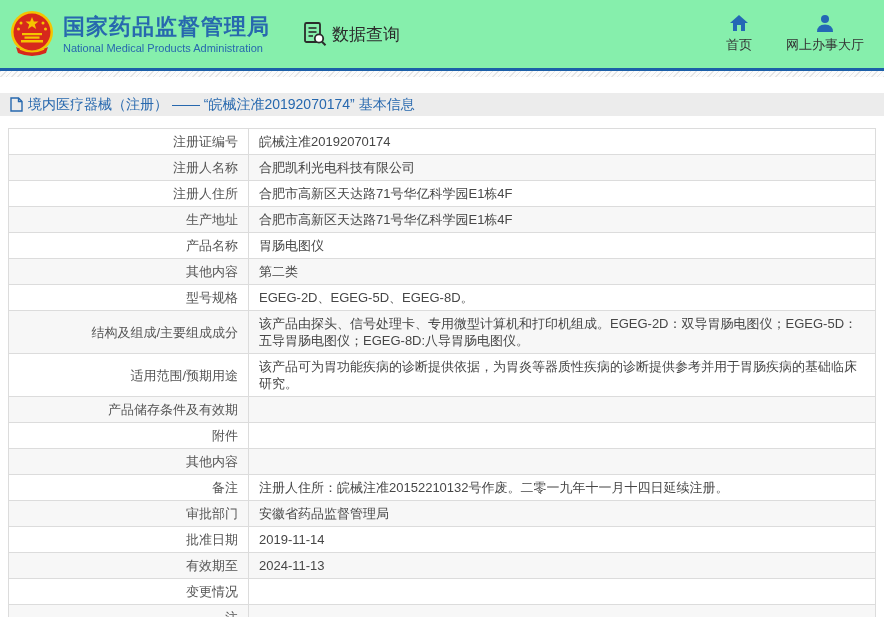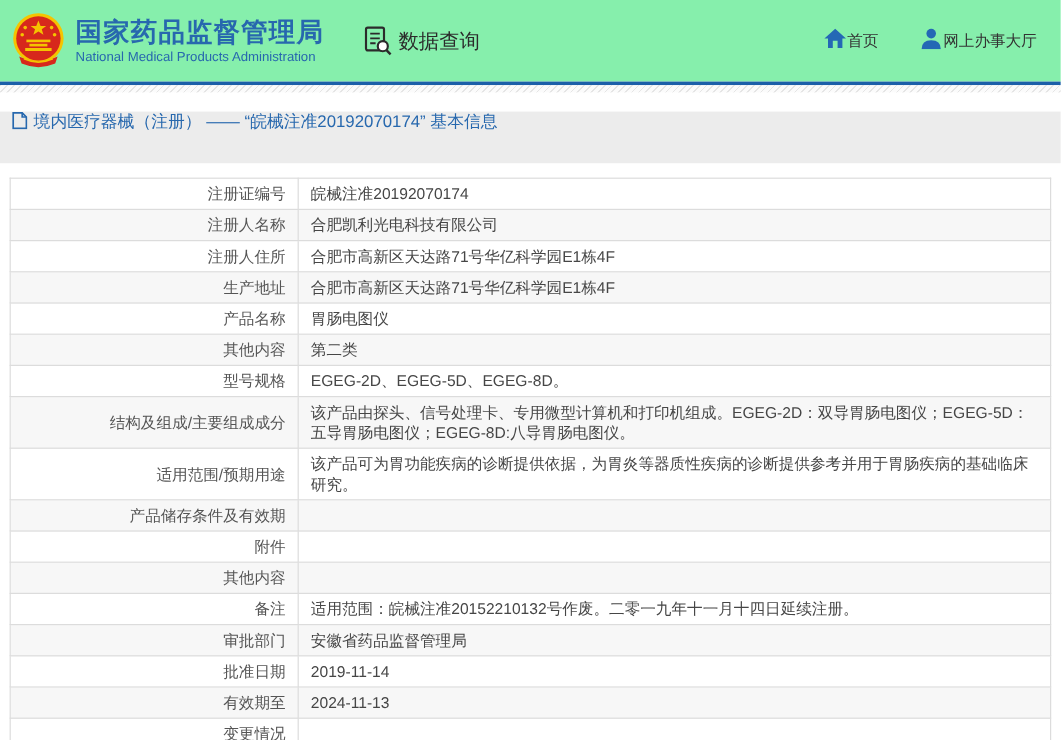--- a/index.html
+++ b/index.html
@@ -10,31 +10,31 @@
   .header { display: flex; align-items: center; height: 68px; padding: 0 20px 0 8px; background: #86efac; }
   .logo-block { display: flex; align-items: center; }
   .emblem { width: 48px; height: 50px; flex: 0 0 auto; }
   .title-block { margin-left: 7px; }
   .site-title { font-size: 22px; font-weight: bold; color: #2768ae; letter-spacing: 1px; line-height: 26px; }
   .site-subtitle { font-size: 11px; color: #2768ae; margin-top: 2px; }
   .nav-query { display: flex; align-items: center; margin-left: 32px; cursor: pointer; }
   .nav-query .q-icon { width: 26px; height: 26px; margin-right: 4px; }
   .nav-query .q-label { font-size: 17px; color: #2b2b2b; }
   .header-links { margin-left: auto; display: flex; gap: 34px; }
-  .hlink { display: flex; flex-direction: row; align-items: center; cursor: pointer; }
+  .hlink { display: flex; flex-direction: column; align-items: center; cursor: pointer; }
   .hlink svg { width: 20px; height: 18px; margin-bottom: 4px; }
   .hlink .hlabel { font-size: 13px; color: #333; }
 
   
   .blue-line { height: 3px; background: #1c5fa8; }
   .hatch-strip { height: 6px;
     background: repeating-linear-gradient(135deg, #e5e5e5 0, #e5e5e5 1px, #fbfbfb 1px, #fbfbfb 4px); }
 
   
-  .breadcrumb-bar { margin-top: 16px; height: 43px; background: #ececec; display: flex; align-items: flex-start; padding: 0 10px; }
+  .breadcrumb-bar { margin-top: 16px; height: 23px; background: #ececec; display: flex; align-items: center; padding: 0 10px; }
   .breadcrumb-bar svg { width: 13px; height: 15px; margin-right: 5px; flex: 0 0 auto; }
   .breadcrumb-text { font-size: 14px; color: #2768ae; }
 
   
   .table-wrap { margin: 12px 8px 0 8px; }
   table.info { width: 100%; border-collapse: collapse; border: 1px solid #c6c6c6; table-layout: fixed; }
   table.info tr:nth-child(even) { background: #f7f7f7; }
   table.info td { border: 1px solid #dcdcdc; font-size: 13px; line-height: 17px; padding: 4px 10px; vertical-align: middle; }
   td.label-cell { width: 240px; text-align: right; color: #555; padding-right: 12px; white-space: nowrap; }
   td.value-cell { color: #464646; word-break: break-all; }
@@ -150,21 +150,21 @@
         <tr>
           <td class="label-cell">附件</td>
           <td class="value-cell">&nbsp;</td>
         </tr>
         <tr>
           <td class="label-cell">其他内容</td>
           <td class="value-cell">&nbsp;</td>
         </tr>
         <tr>
           <td class="label-cell">备注</td>
-          <td class="value-cell">适用范围：皖械注准20152210132号作废。二零一九年十一月十四日延续注册。</td>
+          <td class="value-cell">注册人住所：皖械注准20152210132号作废。二零一九年十一月十四日延续注册。</td>
         </tr>
         <tr>
           <td class="label-cell">审批部门</td>
           <td class="value-cell">安徽省药品监督管理局</td>
         </tr>
         <tr>
           <td class="label-cell">批准日期</td>
           <td class="value-cell">2019-11-14</td>
         </tr>
         <tr>

